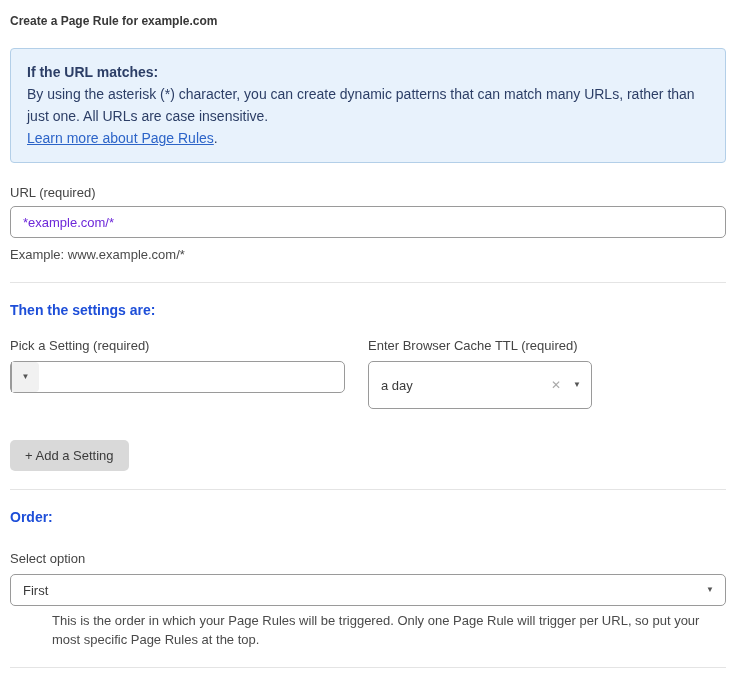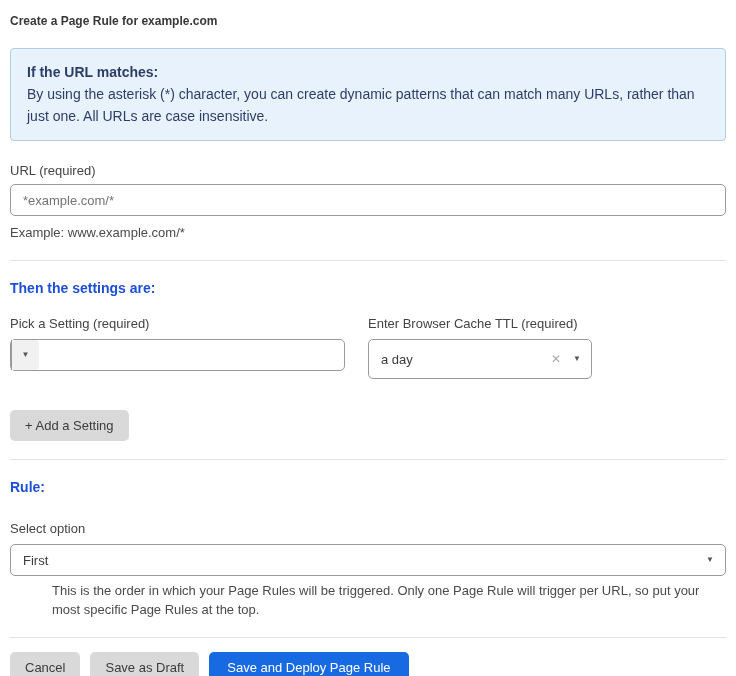--- a/index.html
+++ b/index.html
@@ -46,21 +46,21 @@
 
   .text-input {
     margin-top: 6px;
     width: 100%;
     height: 32px;
     border: 1px solid #9a9a9a;
     border-radius: 5px;
     padding: 0 12px;
     font-family: "Liberation Sans", "DejaVu Sans", sans-serif;
     font-size: 13px;
-    color: #737373;
+    color: #6d28d9;
     background: #fff;
     outline: none;
   }
 
   .helper-text {
     margin-top: 7px;
     font-size: 13px;
     color: #4a4a4a;
     line-height: 19px;
   }
@@ -120,21 +120,21 @@
     color: #555;
     line-height: 1;
   }
 
   .setting-select { width: 335px; }
 
   
   .combo-box {
     margin-top: 8px;
     width: 224px;
-    height: 40px;
+    height: 48px;
     border: 1px solid #9a9a9a;
     border-radius: 5px;
     background: #fff;
     display: flex;
     align-items: center;
     cursor: pointer;
     font-size: 13px;
     color: #3b3b3b;
   }
   .combo-box .combo-value { flex: 1; padding: 0 12px; }
@@ -189,20 +189,21 @@
 </head>
 <body>
 
 <div class="container">
 
   <h1 class="page-title">Create a Page Rule for example.com</h1>
 
   <div class="info-box">
     <div class="info-heading">If the URL matches:</div>
     <div class="info-body">By using the asterisk (*) character, you can create dynamic patterns that can match many URLs, rather than just one. All URLs are case insensitive.</div>
+    <div><a class="info-link">Learn more about Page Rules</a><span class="info-link-suffix">.</span></div>
   </div>
 
   <div class="field-label">URL (required)</div>
   <input class="text-input" type="text" value="*example.com/*" style="">
   <div class="helper-text">Example: www.example.com/*</div>
 
   <hr class="divider">
 
   <div class="section-heading">Then the settings are:</div>
 
@@ -225,21 +226,21 @@
           <span class="chevron">▼</span>
         </span>
       </div>
     </div>
   </div>
 
   <button class="btn btn-add">+ Add a Setting</button>
 
   <hr class="divider">
 
-  <div class="section-heading">Rule:</div>
+  <div class="section-heading">Order:</div>
 
   <div class="field-label" style="margin-top:26px;">Select option</div>
   <div class="select-box order-select">
     <span class="select-value">First</span>
     <span class="plain-chevron-wrap">
       <span class="chevron">▼</span>
     </span>
   </div>
   <div class="helper-text" style="margin-top:5px;margin-left:42px;">This is the order in which your Page Rules will be triggered. Only one Page Rule will trigger per URL, so put your most specific Page Rules at the top.</div>
 

